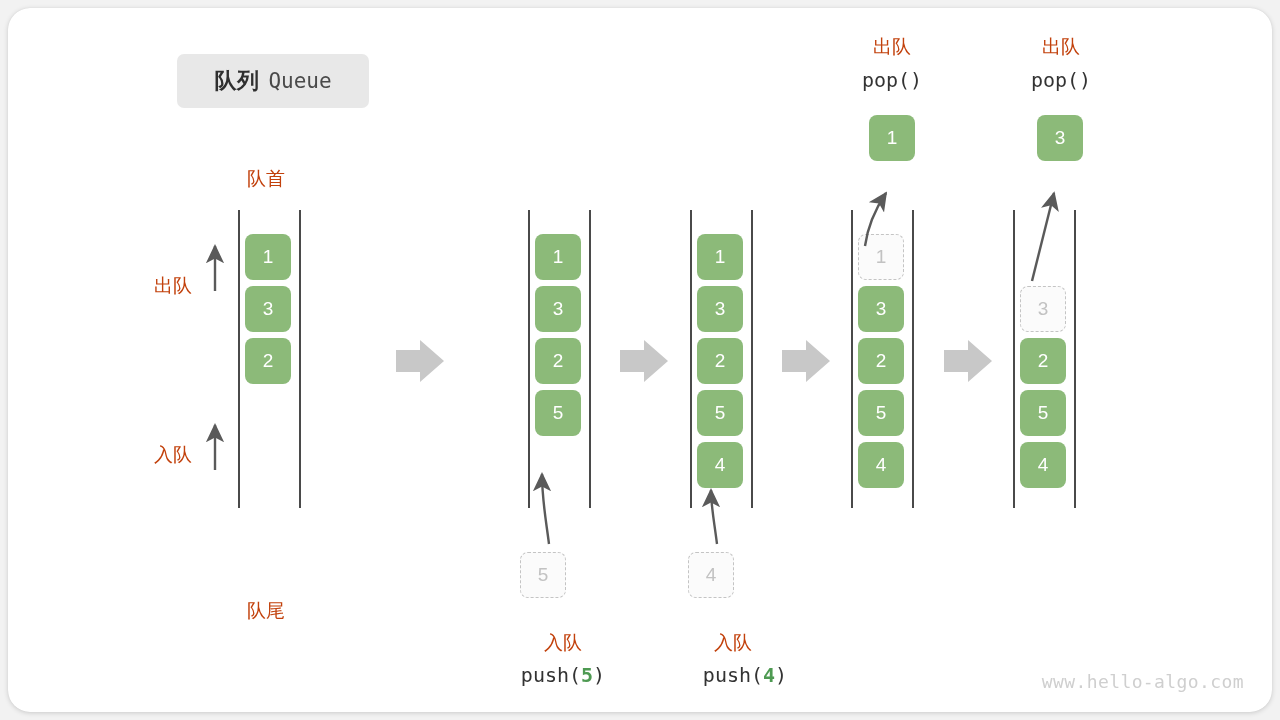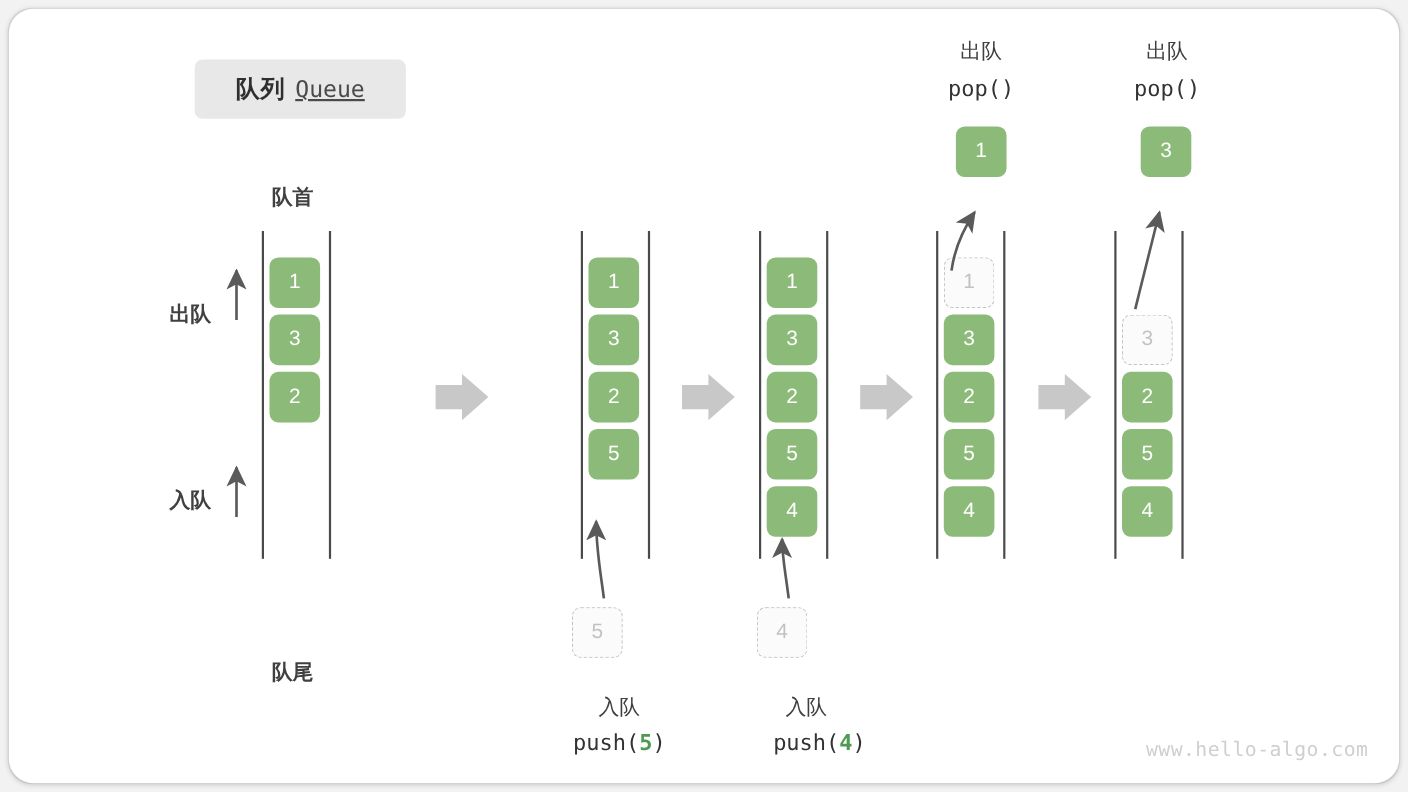--- a/index.html
+++ b/index.html
@@ -34,30 +34,30 @@
     border-radius: 7px;
     display: flex; align-items: center; justify-content: center;
     gap: 9px;
   }
   #title-badge .cn {
     font-size: 22px; font-weight: bold; color: #2f2f2f;
     letter-spacing: 0.5px;
   }
   #title-badge .en {
     font-family: "DejaVu Sans Mono", monospace;
-    font-size: 21px; color: #4a4a4a; text-decoration: underline;
+    font-size: 21px; color: #4a4a4a;
   }
 
   
   .lbl {
     position: absolute;
-    color: #404040;
+    color: #c2410c;
     white-space: nowrap;
   }
-  .lbl.cn-bold { font-size: 19px; font-weight: bold; }
+  .lbl.cn-bold { font-size: 19px; font-weight: normal; }
   .lbl.cn { font-size: 19px; }
   .lbl.mono {
     font-family: "DejaVu Sans Mono", monospace;
     font-size: 20px; color: #333333;
   }
   .lbl.center { transform: translateX(-50%); text-align: center; }
   .grn { color: #4e9a52; font-weight: bold; }
 
   
   .col { position: absolute; }

